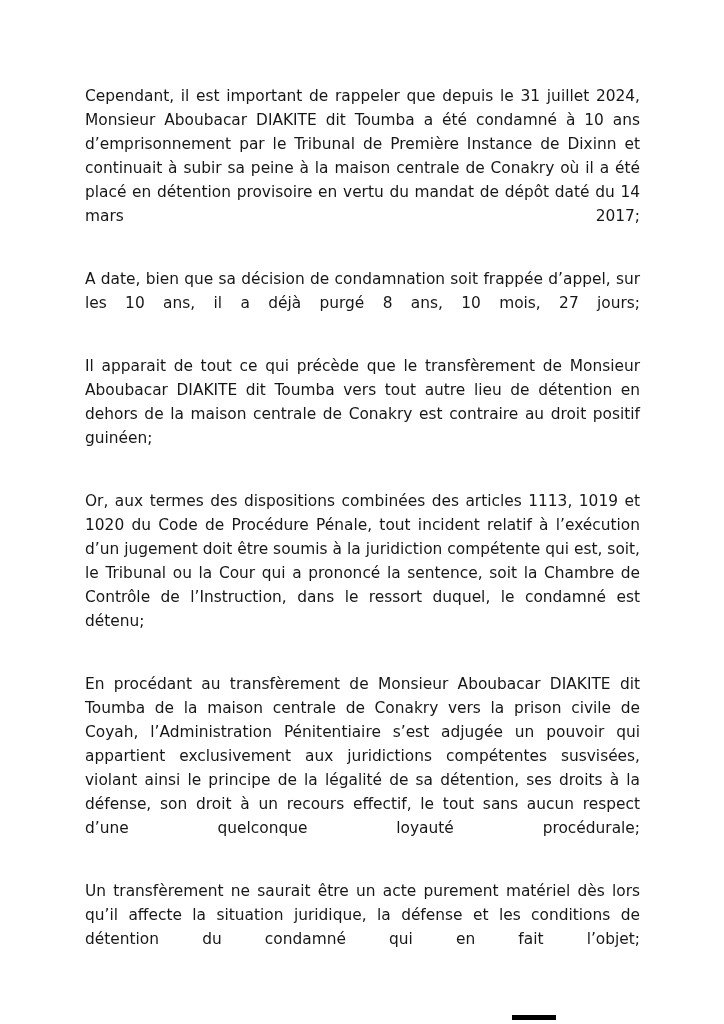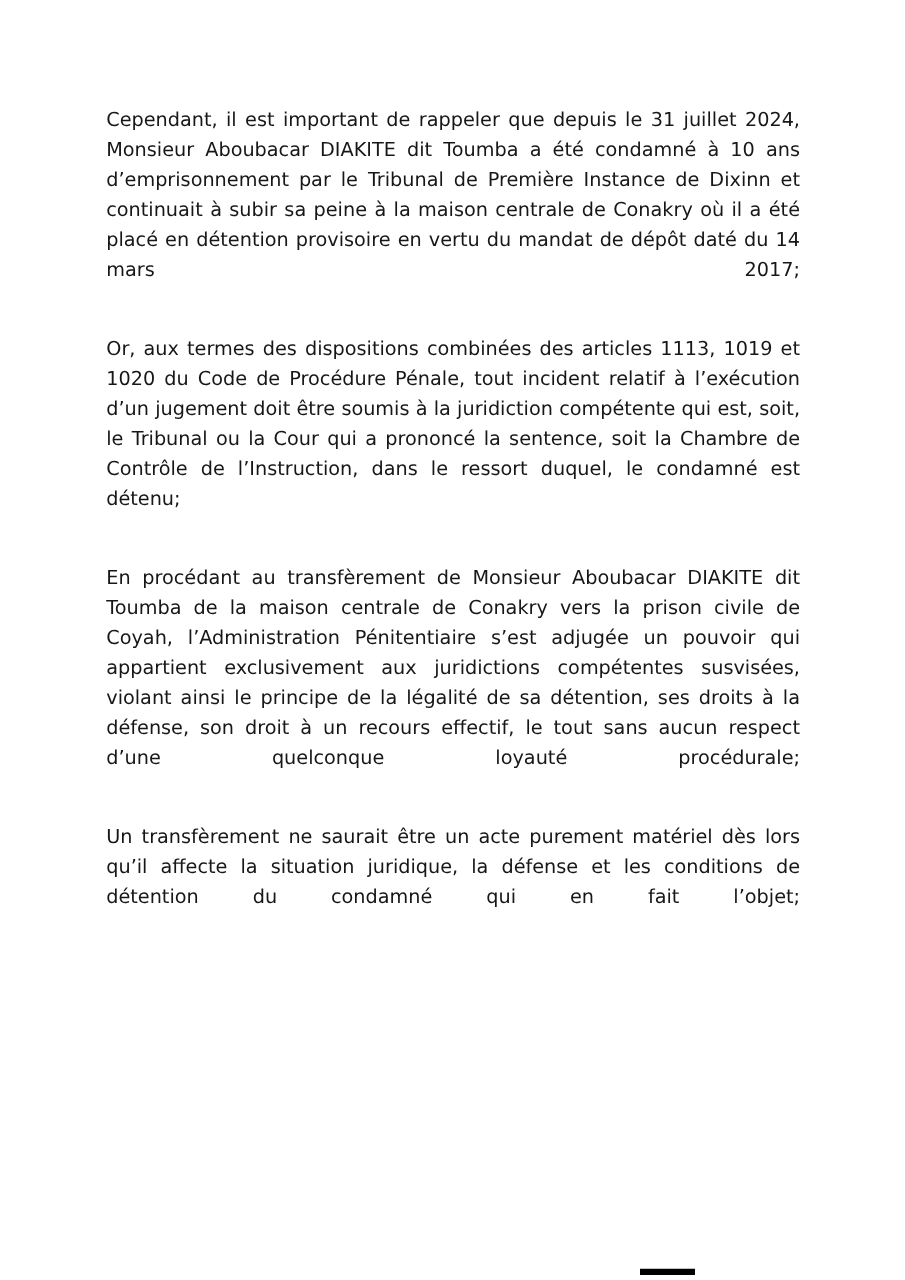--- a/index.html
+++ b/index.html
@@ -61,21 +61,23 @@
 </style>
 </head>
 <body>
 
 <div class="page">
 
   <div class="doc-body">
 
     <p class="para">Cependant, il est important de rappeler que depuis le 31 juillet 2024, Monsieur Aboubacar DIAKITE dit Toumba a été condamné à 10 ans d’emprisonnement par le Tribunal de Première Instance de Dixinn et continuait à subir sa peine à la maison centrale de Conakry où il a été placé en détention provisoire en vertu du mandat de dépôt daté du 14 mars 2017;</p>
 
+    <p class="para">A date, bien que sa décision de condamnation soit frappée d’appel, sur les 10 ans, il a déjà purgé 8 ans, 10 mois, 27 jours;</p>
 
+    <p class="para">Il apparait de tout ce qui précède que le transfèrement de Monsieur Aboubacar DIAKITE dit Toumba vers tout autre lieu de détention en dehors de la maison centrale de Conakry est contraire au droit positif guinéen;</p>
 
 
     <p class="para">Or, aux termes des dispositions combinées des articles 1113, 1019 et 1020 du Code de Procédure Pénale, tout incident relatif à l’exécution d’un jugement doit être soumis à la juridiction compétente qui est, soit, le Tribunal ou la Cour qui a prononcé la sentence, soit la Chambre de Contrôle de l’Instruction, dans le ressort duquel, le condamné est détenu;</p>
 
     <p class="para">En procédant au transfèrement de Monsieur Aboubacar DIAKITE dit Toumba de la maison centrale de Conakry vers la prison civile de Coyah, l’Administration Pénitentiaire s’est adjugée un pouvoir qui appartient exclusivement aux juridictions compétentes susvisées, violant ainsi le principe de la légalité de sa détention, ses droits à la défense, son droit à un recours effectif, le tout sans aucun respect d’une quelconque loyauté procédurale;</p>
 
     <p class="para">Un transfèrement ne saurait être un acte purement matériel dès lors qu’il affecte la situation juridique, la défense et les conditions de détention du condamné qui en fait l’objet;</p>
 
   </div>
 

